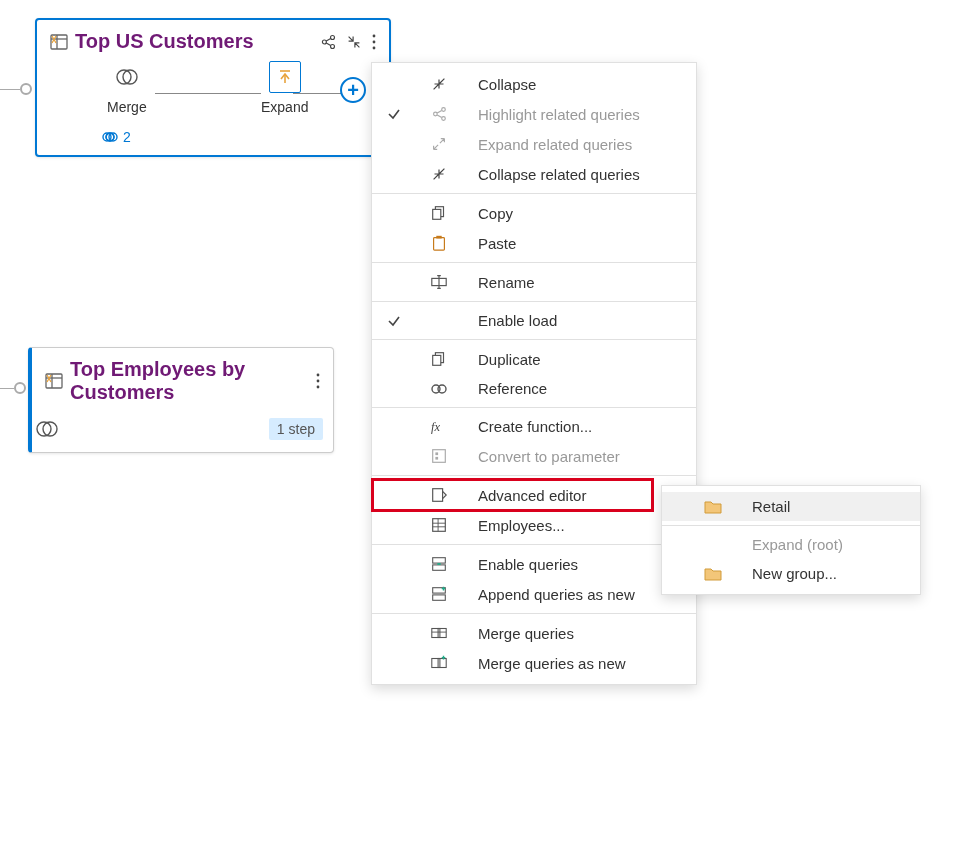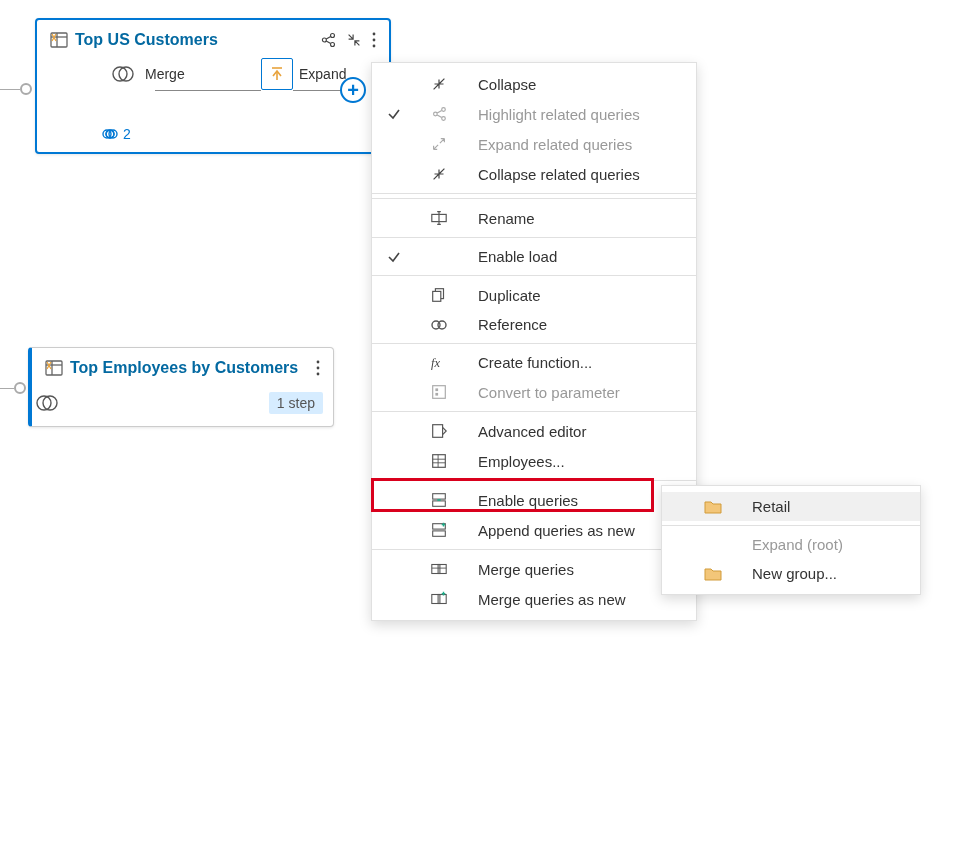--- a/index.html
+++ b/index.html
@@ -28,22 +28,22 @@
   .node-header {
     display: flex;
     align-items: center;
     gap: 6px;
     padding: 10px 12px 4px 12px;
   }
 
   .node-title {
     flex: 1;
     font-weight: 600;
-    color: #0369a1;
-    font-size: 16px;
+    color: #701a75;
+    font-size: 20px;
   }
 
   .node-header-actions {
     display: flex;
     gap: 8px;
     align-items: center;
   }
 
   .node-body {
     padding: 4px 18px 10px 18px;
@@ -54,21 +54,21 @@
 
   .node-steps {
     display: flex;
     align-items: center;
     justify-content: center;
     gap: 0;
   }
 
   .step {
     display: flex;
-    flex-direction: row;
+    flex-direction: column;
     align-items: center;
     gap: 6px;
   }
 
   .step-icon {
     width: 32px;
     height: 32px;
     display: flex;
     align-items: center;
     justify-content: center;
@@ -375,20 +375,42 @@
     <span class="icon-col">
       <svg width="18" height="18" viewBox="0 0 20 20">
           <path d="M11 4 L16 4 L16 9 M16 4 L10 10" fill="none" stroke="#444" stroke-width="1.3" transform="rotate(180 13 7)"></path>
           <path d="M9 16 L4 16 L4 11 M4 16 L10 10" fill="none" stroke="#444" stroke-width="1.3" transform="rotate(180 7 13)"></path>
         </svg>
     </span>
     <span class="label-col">Collapse related queries</span>
     <span class="chevron-col"></span>
   </div>
   <div class="menu-divider"></div>
+  <div class="menu-item">
+    <span class="check-col"></span>
+    <span class="icon-col">
+      <svg width="18" height="18" viewBox="0 0 20 20">
+          <rect x="6" y="3" width="9" height="11" fill="none" stroke="#555" stroke-width="1.3"></rect>
+          <rect x="3" y="6" width="9" height="11" fill="#fff" stroke="#555" stroke-width="1.3"></rect>
+        </svg>
+    </span>
+    <span class="label-col">Copy</span>
+    <span class="chevron-col"></span>
+  </div>
+  <div class="menu-item">
+    <span class="check-col"></span>
+    <span class="icon-col">
+      <svg width="18" height="18" viewBox="0 0 20 20">
+          <rect x="4" y="4" width="12" height="14" rx="1" fill="none" stroke="#c77a1a" stroke-width="1.3"></rect>
+          <rect x="7" y="2" width="6" height="3" fill="#c77a1a"></rect>
+        </svg>
+    </span>
+    <span class="label-col">Paste</span>
+    <span class="chevron-col"></span>
+  </div>
   <div class="menu-divider"></div>
   <div class="menu-item">
     <span class="check-col"></span>
     <span class="icon-col">
       <svg width="18" height="18" viewBox="0 0 20 20">
           <rect x="2" y="6" width="16" height="8" fill="none" stroke="#555" stroke-width="1.3"></rect>
           <line x1="10" y1="3" x2="10" y2="17" stroke="#555" stroke-width="1.3"></line>
           <path d="M8 3 L12 3 M8 17 L12 17" stroke="#555" stroke-width="1.3"></path>
         </svg>
     </span>

